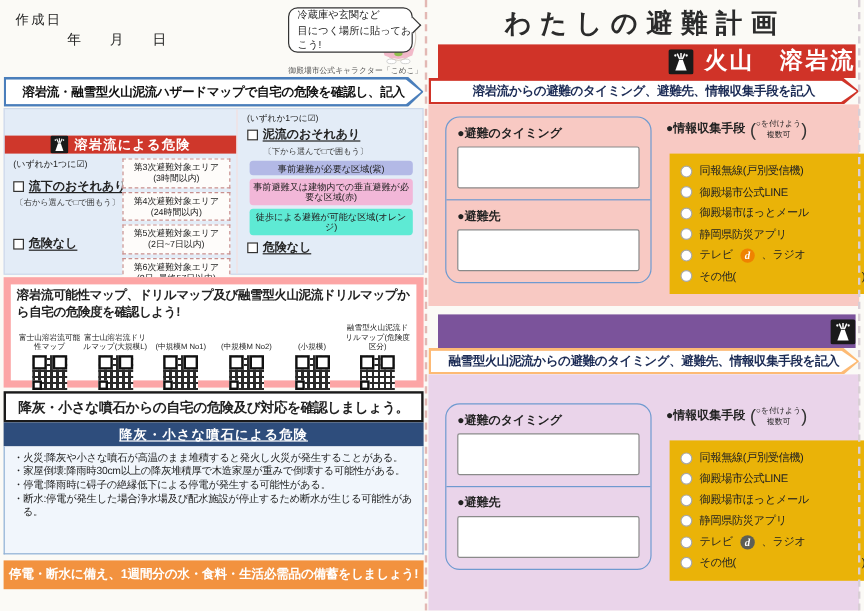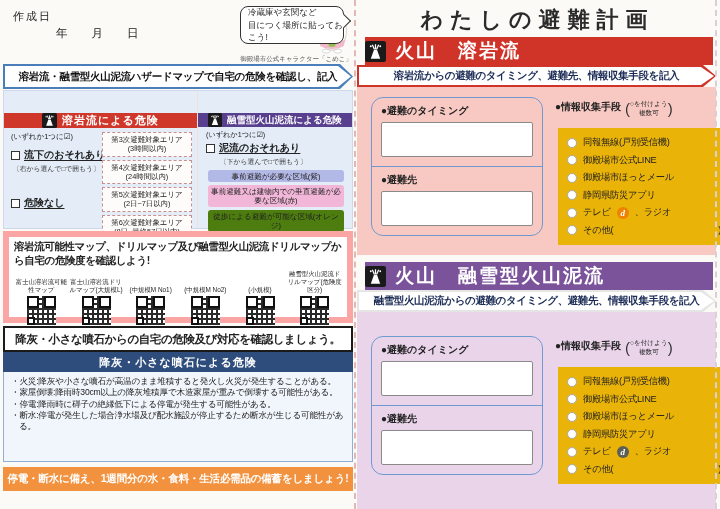--- a/index.html
+++ b/index.html
@@ -50,21 +50,21 @@
   .small-note { font-size:6.8px; color:#333; margin:1px 0 0 2px; white-space:nowrap; }
   .row-safe { margin-top:22px; }
   .lava-zones { flex:1; padding:4px 5px 0 0; }
   .zone-box { border:1px dashed #c78f8f; background:#fefcfa; font-size:7.4px; line-height:1.25; text-align:center;
     padding:2px 0; margin-bottom:3px; }
   .mud-body { padding:3px 6px 0 8px; }
   .mud-note { font-size:7.2px; }
   .zarea { border-radius:3px; text-align:center; font-size:7.6px; line-height:1.25; padding:1.5px 2px; margin:3px 2px; }
   .zarea-purple { background:#b3b9e6; }
   .zarea-pink { background:#f2b7d8; }
-  .zarea-orange { background:#4d7c0f; }
+  .zarea-orange { background:#5eead4; }
 
   
   .qr-section { position:absolute; left:3px; top:231px; width:350px; height:92px; background:#fff;
     border:6px solid #fca5a5; padding:3px 5px 0; }
   .qr-heading { font-size:10.5px; font-weight:bold; line-height:1.3; letter-spacing:-0.4px; }
   .qr-row { display:flex; justify-content:space-between; margin-top:2px; }
   .qr-item { width:56px; display:flex; flex-direction:column; align-items:center; }
   .qr-label { font-size:6.4px; text-align:center; line-height:1.25; height:25px; display:flex; align-items:flex-end;
     justify-content:center; }
   .qr { width:29px; height:29px; margin-top:2px; position:relative; background:
@@ -74,37 +74,37 @@
     border:2px solid #111; }
   .qr::before { left:0; top:0; }
   .qr::after { right:0; top:0; }
   .qr .qr-corner { left:0; bottom:0; display:block; }
 
   
   .ash-header { position:absolute; left:3px; top:326px; width:350px; height:26px; border:2px solid #1a1a1a;
     background:#fff; display:flex; align-items:center; justify-content:center; font-size:11.5px; font-weight:bold;
     letter-spacing:-0.4px; }
   .ash-subheader { position:absolute; left:3px; top:352px; width:350px; height:20px; background:#2e4d7c; color:#fff;
-    font-weight:bold; font-size:11px; display:flex; align-items:center; justify-content:center; letter-spacing:1px; }
+    font-weight:bold; font-size:11px; display:flex; align-items:center; justify-content:center; letter-spacing:1px;text-decoration:underline; }
   .ash-body { position:absolute; left:3px; top:372px; width:350px; height:90px; background:#f1f6fc;
     border:1.5px solid #8fb0d4; border-top:none; padding:4px 7px; }
   .ash-body .bullet { font-size:8.6px; line-height:1.32; padding-left:8px; text-indent:-8px; letter-spacing:-0.2px; }
   .stock-banner { position:absolute; left:3px; top:467px; width:350px; height:24px; background:#f2923f; color:#fff;
     font-weight:bold; font-size:10.5px; display:flex; align-items:center; justify-content:center; letter-spacing:-0.2px; }
 
   
   .plan-title { position:absolute; left:0; top:5px; width:100%; text-align:center; font-size:22px; font-weight:bold;
     letter-spacing:7px; color:#2b2b2b; }
   .theme-banner { position:absolute; left:8px; right:5px; height:28px; display:flex; align-items:center;
-    justify-content:flex-start; gap:9px; color:#fff; font-weight:bold; font-size:19px; letter-spacing:2px; }
+    justify-content:flex-end; gap:9px; color:#fff; font-weight:bold; font-size:19px; letter-spacing:2px; }
   .banner-red { top:37px; background:#d03328; }
   .banner-purple { top:262px; background:#7b539b; }
   .sub-band { left:0; width:359px; height:22px; }
   .band-red { top:65px; background:#d03328; }
-  .band-purple { top:290px; background:#e5e5e5; }
+  .band-purple { top:290px; background:#fdba74; }
   .sub-band .arrow-inner { font-size:10.5px; font-weight:bold; color:#1b2b55; letter-spacing:-0.4px; }
   .theme-section { position:absolute; left:0; width:359px; }
   .section-lava { top:87px; height:168px; background:#f8c9c3; }
   .section-mud { top:312px; height:197px; background:#ead4ea; }
   .form-box { position:absolute; left:14px; width:172px; border:1.6px solid #6f9ad0; border-radius:12px; }
   .section-lava .form-box { top:10px; }
   .section-mud .form-box { top:24px; }
   .form-cell { padding:6px 9px 9px; }
   .form-cell + .form-cell { border-top:1.6px solid #6f9ad0; }
   .form-label { font-size:10px; font-weight:bold; white-space:nowrap; }
@@ -209,32 +209,20 @@
             </div>
             <div class="zone-box">
               <div>第6次避難対象エリア</div>
               <div>(8日~最終57日以内)</div>
             </div>
           </div>
         </div>
       </div>
 
       <div class="hz-col hz-right">
-        <div class="hz-header hz-header-purple">
-          <span class="volcano-icon">
-            <svg viewBox="0 0 20 20" width="14" height="14">
-                <rect width="20" height="20" rx="2" fill="#1a1a1a"></rect>
-                <path d="M5.5,17 L8.5,8.5 L11.5,8.5 L14.5,17 Z" fill="#fff"></path>
-                <path d="M9,8 L7,3.5 M10,8 L10,3 M11,8 L13,3.5" stroke="#fff" stroke-width="1.2" fill="none"></path>
-                <circle cx="5.5" cy="5" r="0.9" fill="#fff"></circle>
-                <circle cx="14.5" cy="5" r="0.9" fill="#fff"></circle>
-              </svg>
-          </span>
-          <span>融雪型火山泥流による危険</span>
-        </div>
         <div class="hz-body mud-body">
           <div class="choose-note mud-note" style="margin-bottom:1px">(いずれか1つに☑)</div>
           <div class="cb-row">
             <span class="cb"></span>
             <span class="cb-label">泥流のおそれあり</span>
           </div>
           <div class="small-note" style="margin-left:14px">〔下から選んで□で囲もう〕</div>
           <div class="zarea zarea-purple">事前避難が必要な区域(紫)</div>
           <div class="zarea zarea-pink">事前避難又は建物内での垂直避難が必要な区域(赤)</div>
           <div class="zarea zarea-orange">徒歩による避難が可能な区域(オレンジ)</div>
@@ -377,21 +365,20 @@
     <div class="theme-banner banner-purple">
       <span class="volcano-icon">
         <svg viewBox="0 0 20 20" width="21" height="21">
             <rect width="20" height="20" rx="2" fill="#1a1a1a"></rect>
             <path d="M5.5,17 L8.5,8.5 L11.5,8.5 L14.5,17 Z" fill="#fff"></path>
             <path d="M9,8 L7,3.5 M10,8 L10,3 M11,8 L13,3.5" stroke="#fff" stroke-width="1.2" fill="none"></path>
             <circle cx="5.5" cy="5" r="0.9" fill="#fff"></circle>
             <circle cx="14.5" cy="5" r="0.9" fill="#fff"></circle>
           </svg>
       </span>
-      <span>火山　融雪型火山泥流</span>
     </div>
     <div class="arrow-wrap sub-band band-purple">
       <div class="arrow-inner">融雪型火山泥流からの避難のタイミング、避難先、情報収集手段を記入</div>
     </div>
 
     <div class="theme-section section-mud">
       <div class="form-box">
         <div class="form-cell">
           <div class="form-label">●避難のタイミング</div>
           <div class="input-box"></div>

